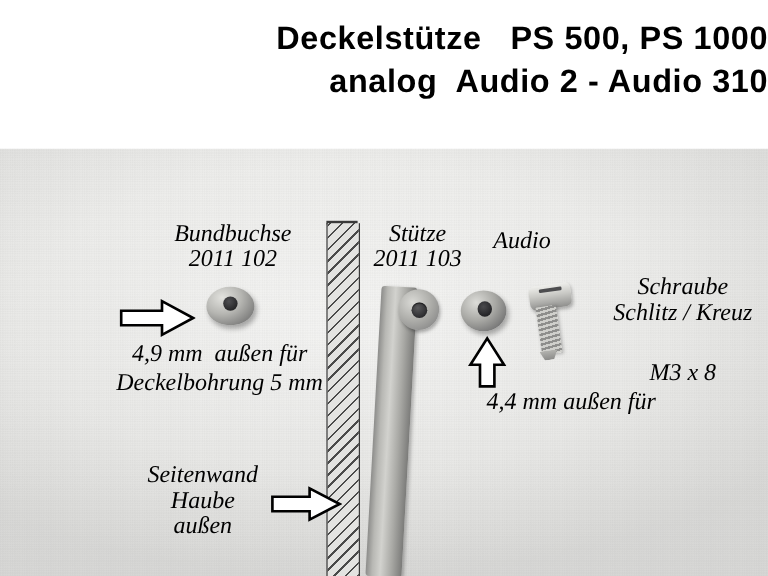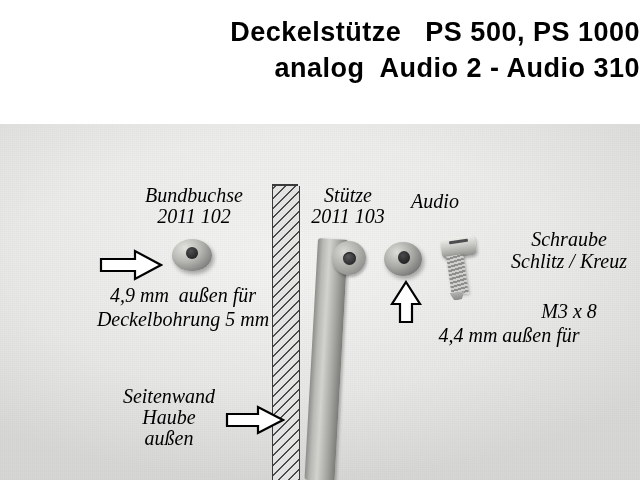--- a/index.html
+++ b/index.html
@@ -271,21 +271,21 @@
   <div class="lbl s15" style="left:129px; top:207px; width:130px;">2011 102</div>
 
   <div class="lbl s15" style="left:88px; top:286px; width:190px;">4,9 mm  außen für</div>
   <div class="lbl s15" style="left:88px; top:310px; width:190px;">Deckelbohrung 5 mm</div>
 
   <div class="lbl s16" style="left:302px; top:186px; width:92px;">Stütze</div>
   <div class="lbl s15" style="left:302px; top:207px; width:92px;">2011 103</div>
 
   <div class="lbl s16" style="left:398px; top:192px; width:74px;">Audio</div>
 
-  <div class="lbl s15" style="left:409px; top:326px; width:200px;text-align:center;">4,4 mm außen für</div>
+  <div class="lbl s15" style="left:376px; top:326px; width:200px;text-align:center;">4,4 mm außen für</div>
 
   <div class="lbl s15" style="left:505px; top:230px; width:128px;">Schraube</div>
   <div class="lbl s15" style="left:505px; top:252px; width:128px;">Schlitz / Kreuz</div>
   <div class="lbl s15" style="left:505px; top:274px; width:128px;margin-top:28px;">M3 x 8</div>
 
   <div class="lbl s15" style="left:104px; top:387px; width:130px;">Seitenwand</div>
   <div class="lbl s15" style="left:104px; top:408px; width:130px;">Haube</div>
   <div class="lbl s15" style="left:104px; top:429px; width:130px;">außen</div>
 
 </div>

